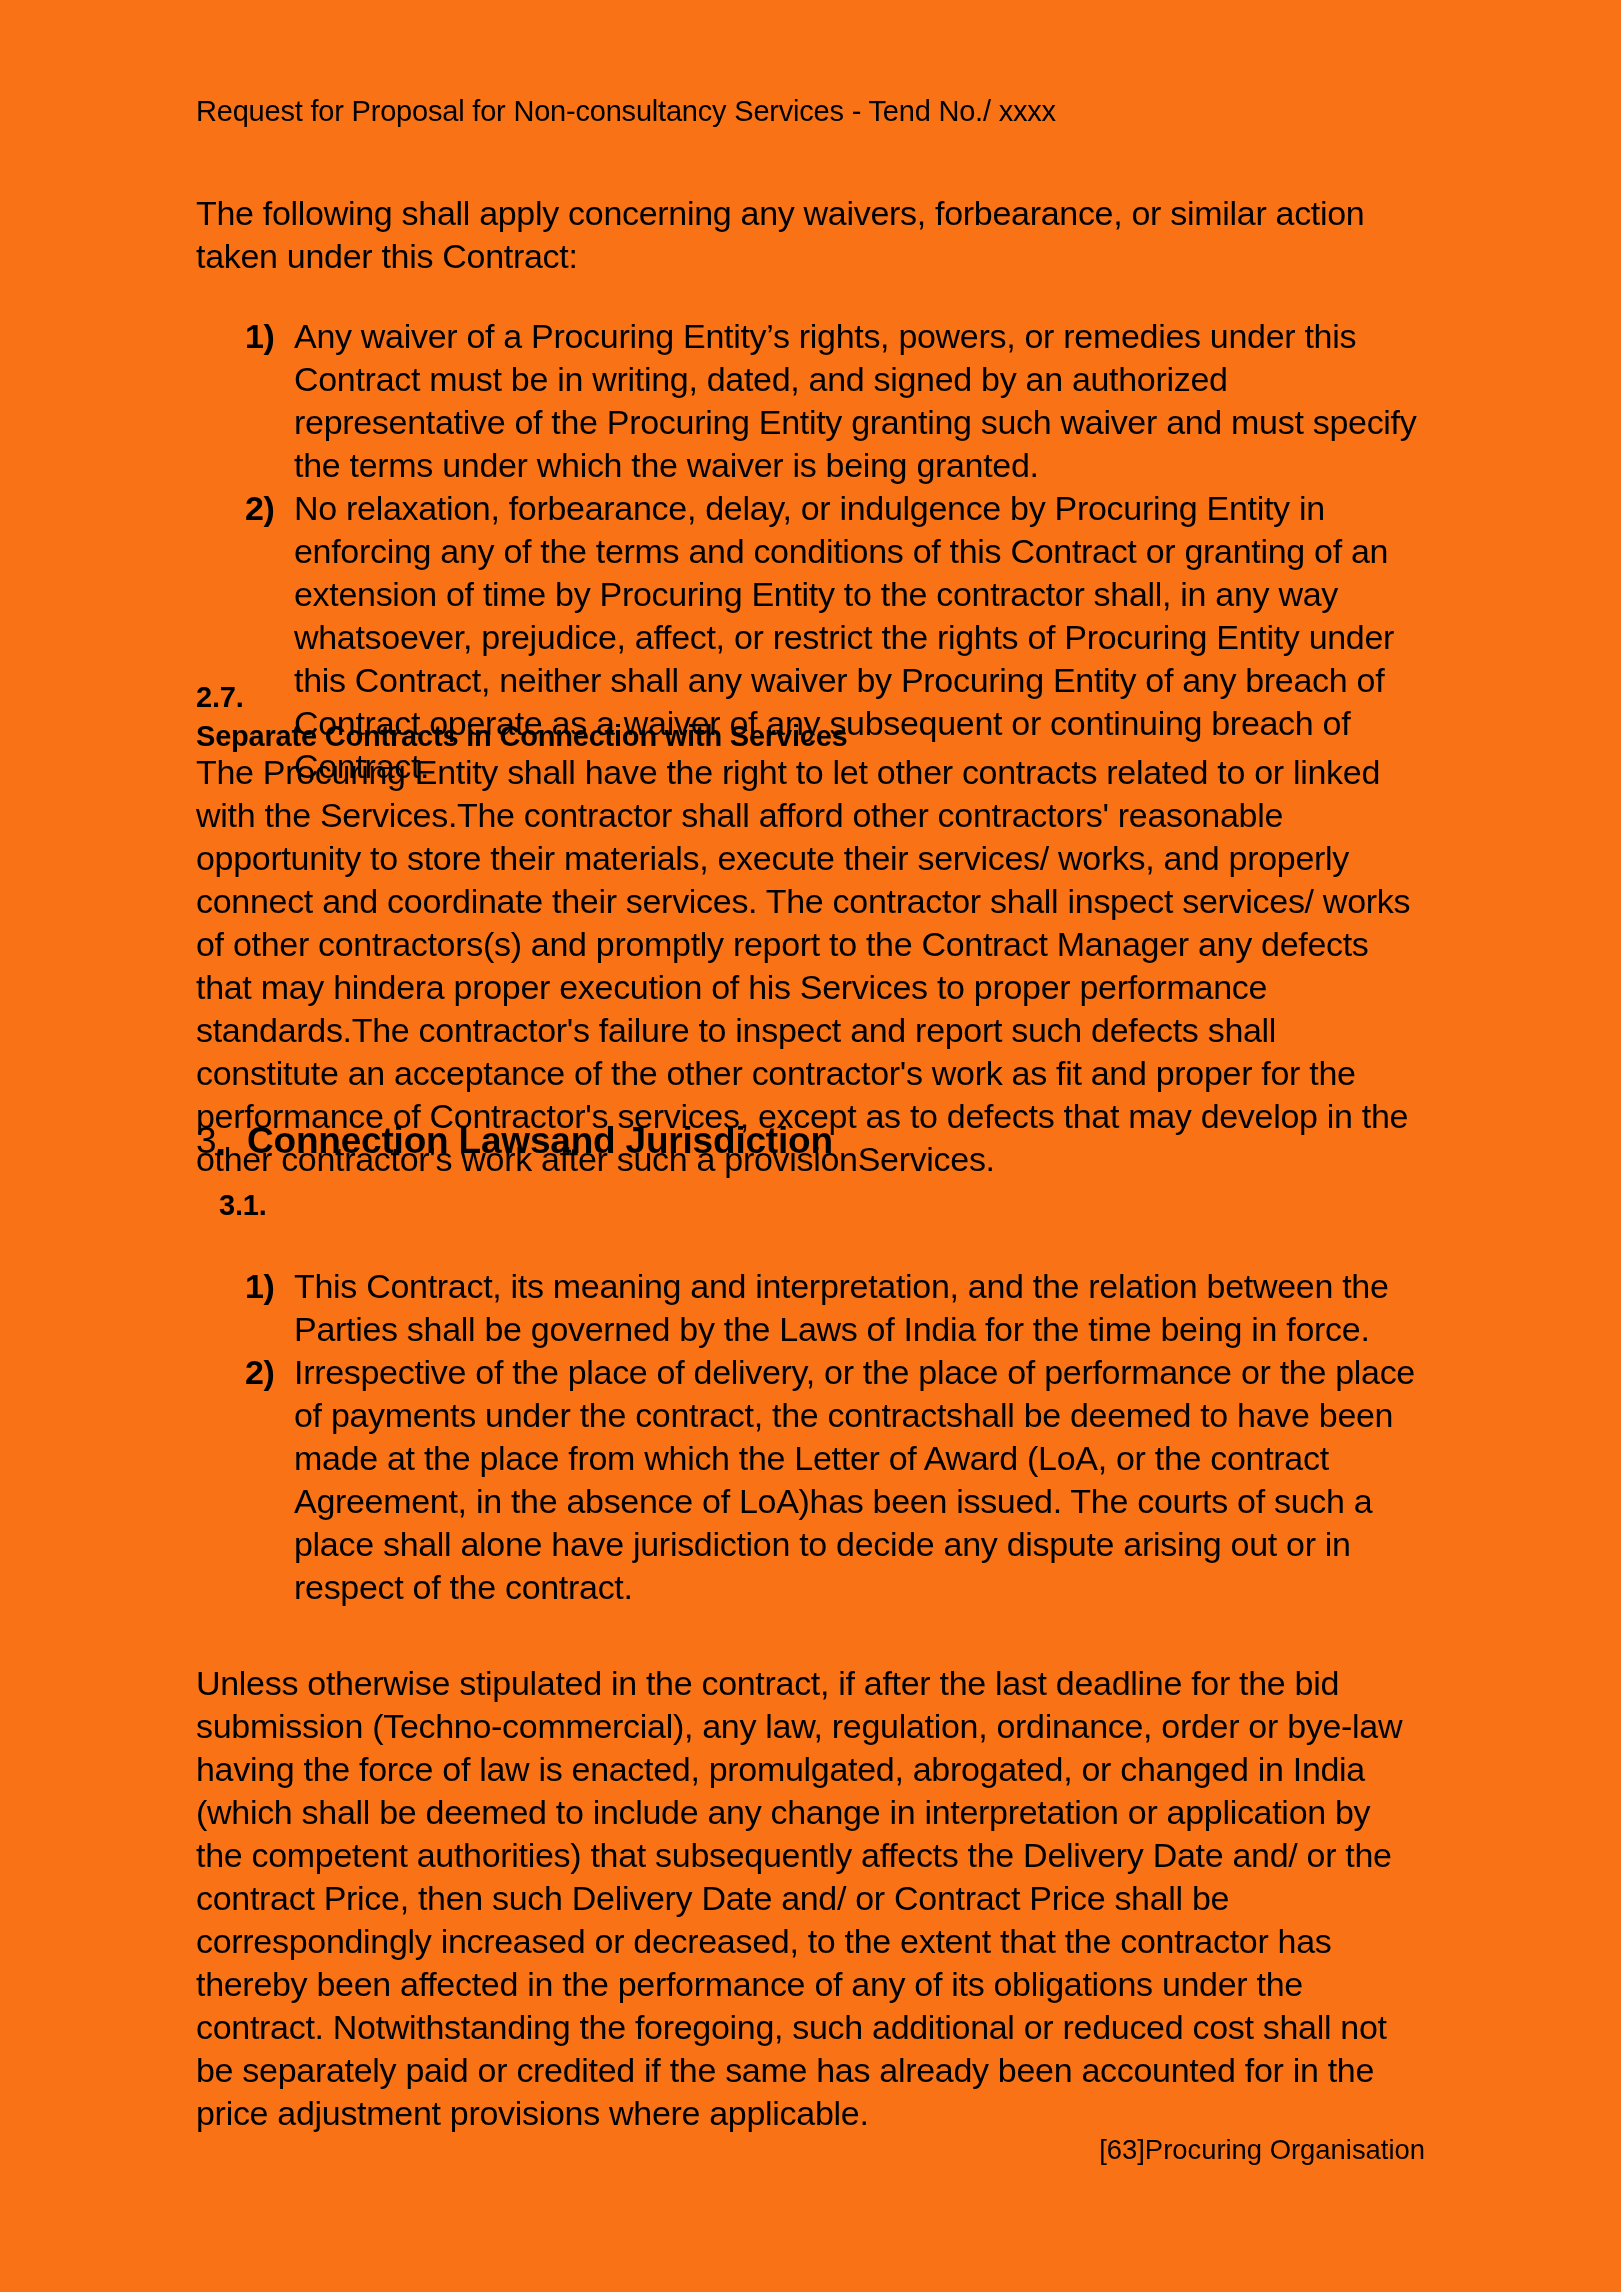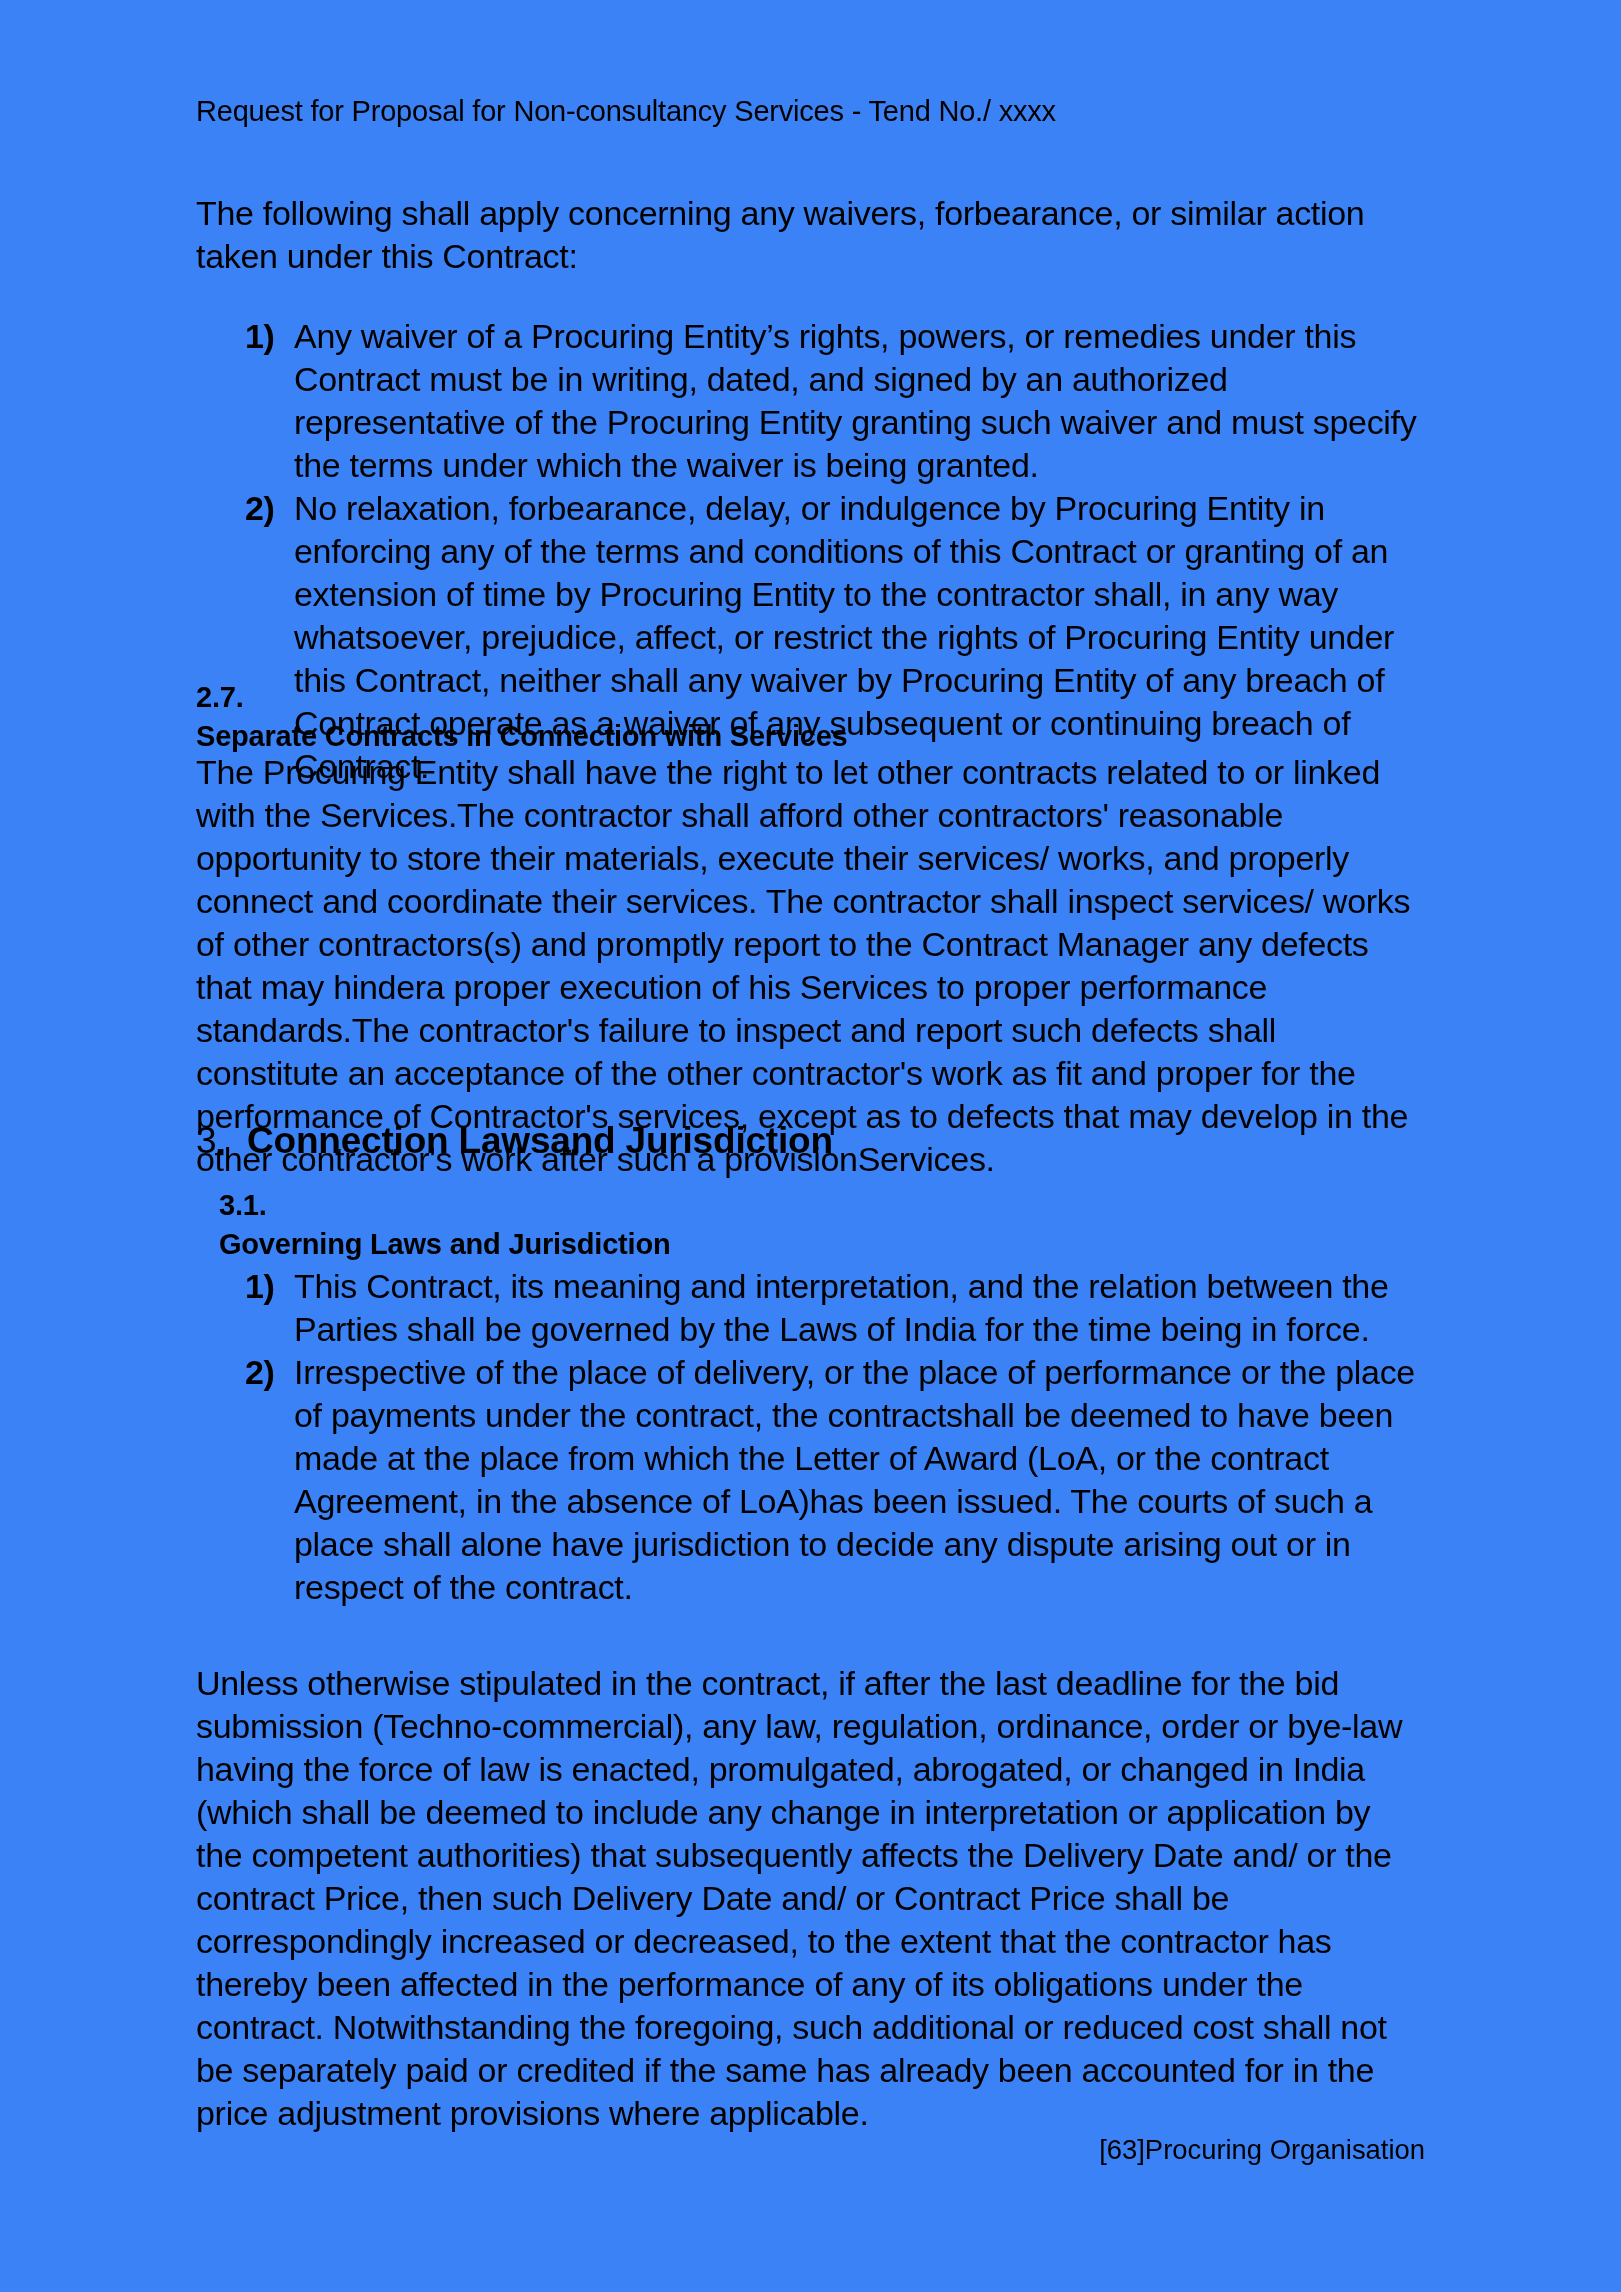--- a/index.html
+++ b/index.html
@@ -1,19 +1,19 @@
 <!DOCTYPE html>
 <html><head>
 <meta charset="utf-8">
 <style>
   html,body { margin:0; padding:0; background:#e8e8e8; }
   .page {
     position:relative;
     width:1621px; height:2293px;
-    background:#3b82f6;
+    background:#f97316;
     margin:0 auto;
     font-family:"Liberation Sans", sans-serif;
     color:#000000;
     overflow:hidden;
   }
   .hdr {
     position:absolute; top:94px; left:196px; width:1229px;
     font-size:29px; line-height:35px; letter-spacing:-0.2px;
   }
   .bodytext {
@@ -77,21 +77,20 @@
 
   <div class="para para-27 bodytext">The Procuring Entity shall have the right to let other contracts related to or linked with the Services.The contractor shall afford other contractors' reasonable opportunity to store their materials, execute their services/ works, and properly connect and coordinate their services. The contractor shall inspect services/ works of other contractors(s) and promptly report to the Contract Manager any defects that may hindera proper execution of his Services to proper performance standards.The contractor's failure to inspect and report such defects shall constitute an acceptance of the other contractor's work as fit and proper for the performance of Contractor's services, except as to defects that may develop in the other contractor's work after such a provisionServices.</div>
 
   <div class="h1">
     <span class="h1num">3.</span>
     <span class="h1title">Connection Lawsand Jurisdiction</span>
   </div>
 
   <div class="h2 h2-31">
     <span class="h2num">3.1.</span>
-    <span class="h2title">Governing Laws and Jurisdiction</span>
   </div>
 
   <div class="numlist list-gov bodytext">
     <div class="li">
       <span class="num">1)</span>
       <span class="txt">This Contract, its meaning and interpretation, and the relation between the Parties shall be governed by the Laws of India for the time being in force.</span>
     </div>
     <div class="li">
       <span class="num">2)</span>
       <span class="txt">Irrespective of the place of delivery, or the place of performance or the place of payments under the contract, the contractshall be deemed to have been made at the place from which the Letter of Award (LoA, or the contract Agreement, in the absence of LoA)has been issued. The courts of such a place shall alone have jurisdiction to decide any dispute arising out or in respect of the contract.</span>

